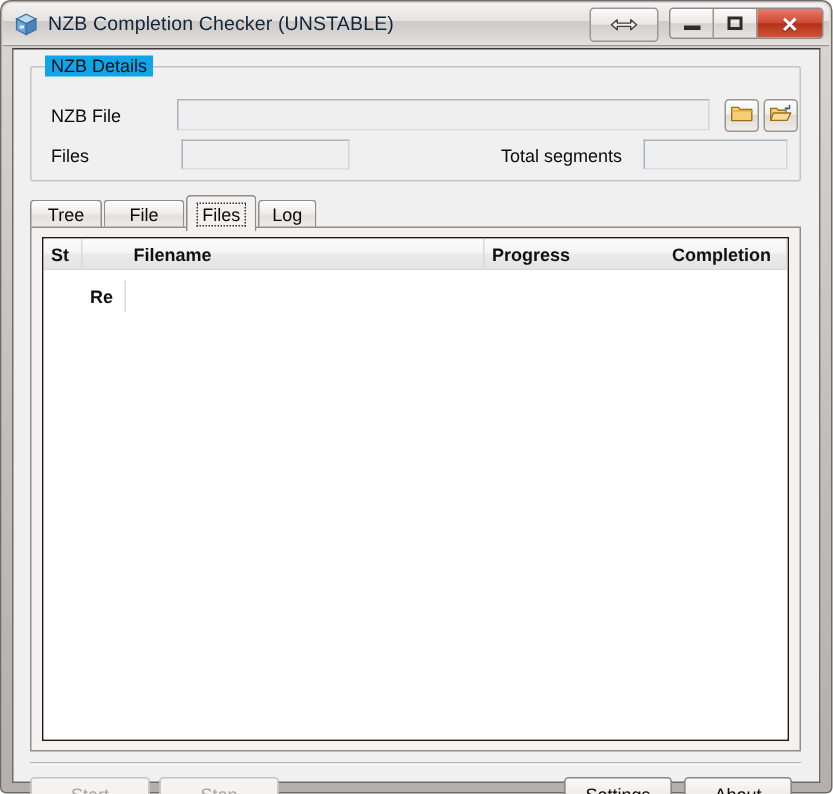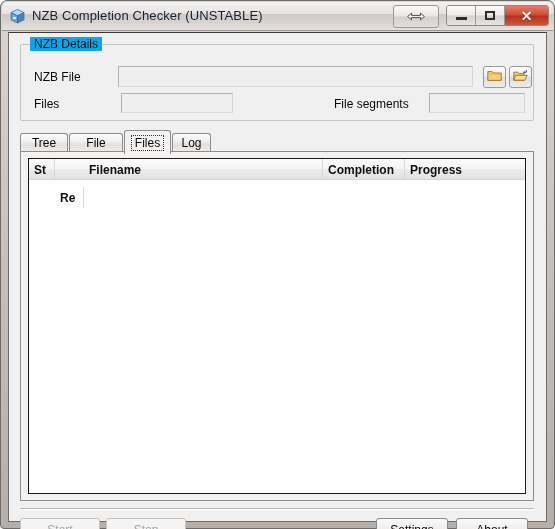--- a/index.html
+++ b/index.html
@@ -321,21 +321,21 @@
             <path d="M2.6 6.3 L14.2 6.3 L11.8 11.2 L0.8 11.2 Z" fill="#f9dc97" stroke="#9a7118" stroke-width="0.9" stroke-linejoin="round"></path>
             <path d="M10.2 3.3 L13.3 3.3 L13.3 1.0" fill="none" stroke="#2d5f94" stroke-width="1"></path>
             <polygon points="10.0,3.3 12.0,2.3 12.0,4.3" fill="#2d5f94"></polygon>
           </svg>
         </span>
       </div>
 
       <span class="field-label" style="left:13px; top:52px;">Files</span>
       <input class="textbox" style="left: 100px; top: 48px; width: 112px; height: 20px;" type="text" value="">
 
-      <span class="field-label" style="left:313px; top:52px;">File segments</span>
+      <span class="field-label" style="left:313px; top:52px;">Total segments</span>
       <input class="textbox" style="left: 408px; top: 48px; width: 96px; height: 20px;" type="text" value="">
     </div>
 
     <div class="tabstrip">
       <div class="tab" style="left:0px; width:48px;">
         <span>Tree</span>
       </div>
       <div class="tab" style="left:49px; width:54px;">
         <span>File</span>
       </div>
@@ -346,22 +346,22 @@
         <span>Log</span>
       </div>
     </div>
 
     <div class="tabpanel">
       <div class="listview">
         <div class="list-header">
           <div class="col" style="width:26px;">St</div>
           <div class="col" style="width:29px;margin-top:28px;">Re</div>
           <div class="col" style="width:239px;">Filename</div>
+          <div class="col last" style="width:120px;">Progress</div>
           <div class="col" style="width:82px;">Completion</div>
-          <div class="col last" style="width:120px;">Progress</div>
         </div>
         <div class="list-body"></div>
       </div>
     </div>
 
     <div class="sep"></div>
 
     <div class="pbtn disabled" style="left:11px; top:485px; width:80px;">
       <span>Start</span>
     </div>

